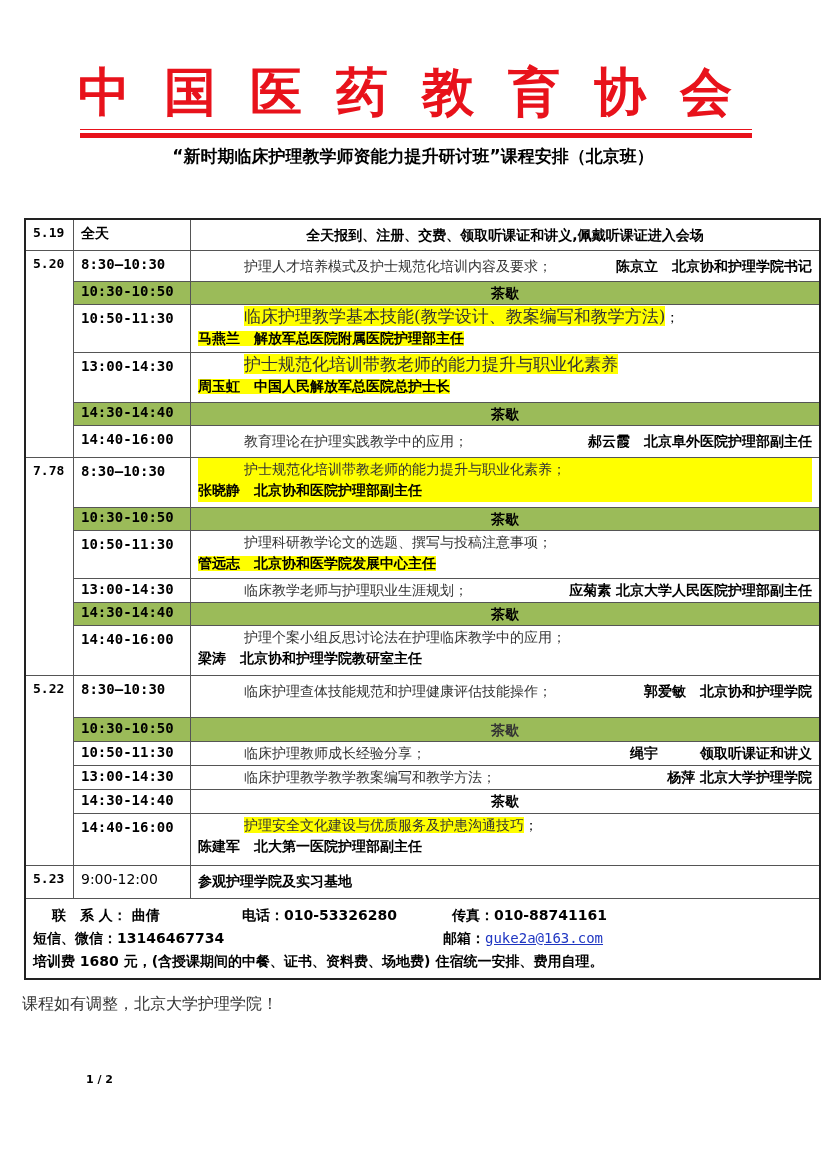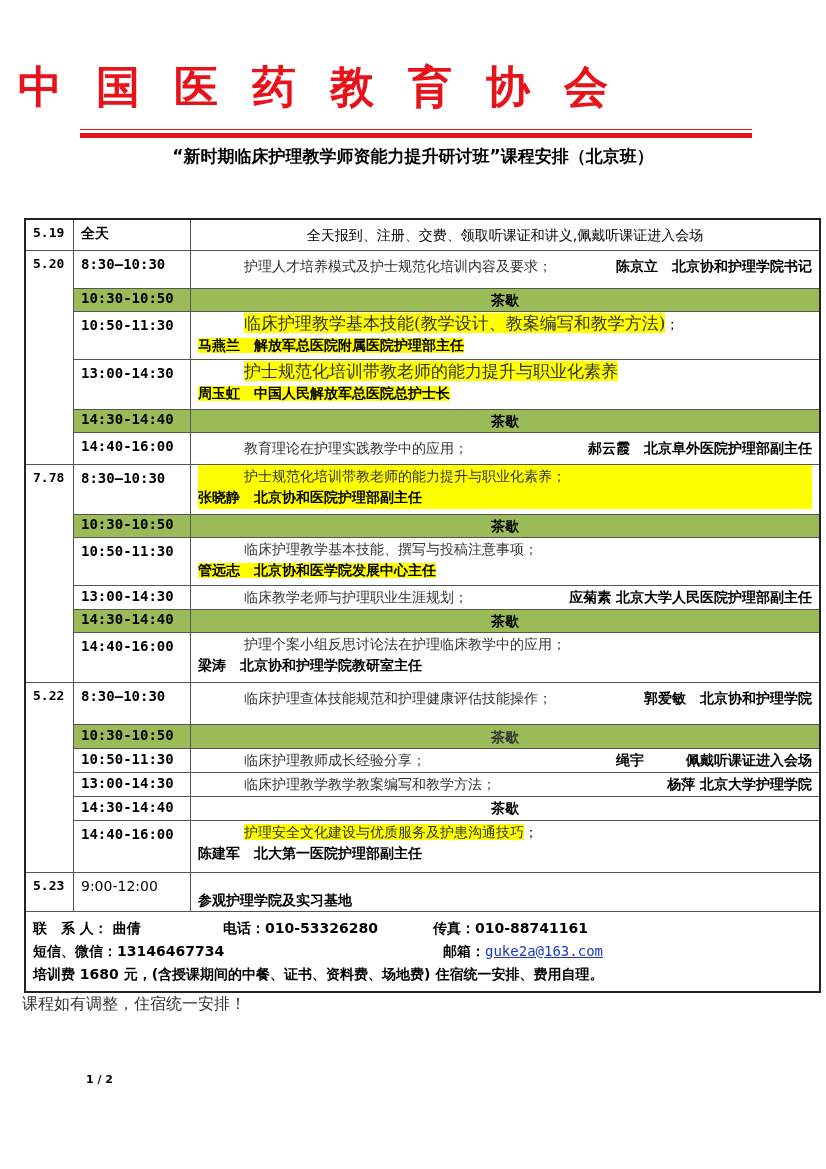--- a/index.html
+++ b/index.html
@@ -1,64 +1,64 @@
 <!DOCTYPE html>
 <html><head>
 <meta charset="utf-8">
 <style>
   html, body { margin: 0; padding: 0; background: #ffffff; }
   body { width: 826px; height: 1169px; position: relative; overflow: hidden;
          font-family: "DejaVu Serif", "Liberation Serif", serif; color: #000; }
-  .org-title { position: absolute; top: 58px; left: 0; width: 826px; 
-               font-family: "DejaVu Serif", serif; font-size: 44px; font-weight: bold;
+  .org-title { position: absolute; top: 58px; left: 0; width: 826px; text-align: center;
+               font-family: "DejaVu Serif", serif; font-size: 52px; font-weight: bold;
                color: #e8121b; letter-spacing: 34px; padding-left: 18px; box-sizing: border-box; }
   .rule-thick { position: absolute; left: 80px; width: 672px; top: 133px; height: 5px; background: #e8121b; }
   .rule-thin { position: absolute; left: 80px; width: 672px; top: 129px; height: 1px; background: #e8121b; }
   .subtitle { position: absolute; top: 145px; left: 0; width: 826px; text-align: center;
               font-family: "DejaVu Sans", sans-serif; font-weight: bold; font-size: 17px; }
   table.sched { position: absolute; left: 24px; top: 218px; width: 797px; border-collapse: collapse;
                 border: 2px solid #222; font-size: 14px; }
   table.sched td { border: 1px solid #555; padding: 0 7px; vertical-align: top; }
   td.date { width: 33px; font-family: "DejaVu Sans Mono", monospace; font-weight: bold; font-size: 13px; padding-top: 5px !important; }
   td.time { width: 102px; font-family: "DejaVu Sans Mono", monospace; font-weight: bold; font-size: 14px; padding-top: 5px !important; }
   td.topic { line-height: 22px; }
   .green td.time, .green td.topic { background: #9bbb59; }
   .topic .title { display: inline; color: #333; font-family: "DejaVu Serif", serif; margin-left: 46px; }
   .topic .title.big { font-size: 17px; }
   .hl { background: #ffff00; }
   .speaker { display: block; font-family: Liberation Serif, serif; font-weight: bold; white-space: nowrap; }
   .speaker-inline { float: right; font-family: "DejaVu Sans", sans-serif; font-weight: bold; white-space: nowrap; }
-  .center-bold { text-align: center; font-family: "DejaVu Sans", sans-serif; font-weight: normal; }
+  .center-bold { text-align: center; font-family: "DejaVu Sans", sans-serif; font-weight: bold; }
   .center-normal { text-align: center; font-family: "DejaVu Sans", sans-serif; color: #333; }
   .tea { text-align: center; font-family: "DejaVu Sans", sans-serif; font-weight: bold; padding-right: 40px; }
   .contact td { font-family: "DejaVu Sans", sans-serif; font-weight: bold; font-size: 14px; line-height: 23px; padding: 5px 7px !important; }
   .contact a { color: #1f36c2; text-decoration: underline; font-family: "DejaVu Sans Mono", monospace; font-weight: normal; }
   .note { position: absolute; top: 994px; left: 22px; font-size: 16px; color: #333; font-family: "DejaVu Serif", serif; }
   .page-num { position: absolute; top: 1073px; left: 86px; font-size: 11px; font-weight: bold; font-family: "DejaVu Sans", sans-serif; }
-  .c1 { display: inline-block; width: 190px; }
+  .c1 { display: inline-block; width: 190px; margin-left: 19px; }
   .c2 { display: inline-block; width: 210px; }
 </style>
 </head>
 <body>
 
 <div class="org-title">中国医药教育协会</div>
 <div class="rule-thin"></div>
 <div class="rule-thick"></div>
 <div class="subtitle">“新时期临床护理教学师资能力提升研讨班”课程安排（北京班）</div>
 
 <table class="sched">
 
   <tbody>
       <tr style="height:31px">
     <td class="date">5.19</td>
     <td class="time" style="font-family:'DejaVu Sans',sans-serif">全天</td>
     <td class="topic center-bold" style="padding-top:4px">全天报到、注册、交费、领取听课证和讲义,佩戴听课证进入会场</td>
   </tr>
 
-  <tr style="height:38px">
+  <tr style="height:31px">
     <td class="date" rowspan="6">5.20</td>
     <td class="time">8:30—10:30</td>
     <td class="topic" style="padding-top:4px">
       <span class="speaker-inline">陈京立　北京协和护理学院书记</span>
       <span class="title">护理人才培养模式及护士规范化培训内容及要求；</span>
     </td>
   </tr>
   <tr class="green" style="height:22px">
     <td class="time" style="padding-top:1px !important">10:30-10:50</td>
     <td class="topic tea">茶歇</td>
@@ -99,21 +99,21 @@
       </div>
     </td>
   </tr>
   <tr class="green" style="height:22px">
     <td class="time" style="padding-top:1px !important">10:30-10:50</td>
     <td class="topic tea">茶歇</td>
   </tr>
   <tr style="height:48px">
     <td class="time">10:50-11:30</td>
     <td class="topic">
-      <span class="title">临床护理教学基本技能、撰写与投稿注意事项；</span>
+      <span class="title">护理科研教学论文的选题、撰写与投稿注意事项；</span>
       <span class="speaker"><span class="hl">管远志　北京协和医学院发展中心主任</span></span>
     </td>
   </tr>
   <tr style="height:24px">
     <td class="time" style="padding-top:2px !important">13:00-14:30</td>
     <td class="topic">
       <span class="speaker-inline">应菊素 北京大学人民医院护理部副主任</span>
       <span class="title">临床教学老师与护理职业生涯规划；</span>
     </td>
   </tr>
@@ -137,21 +137,21 @@
       <span class="title">临床护理查体技能规范和护理健康评估技能操作；</span>
     </td>
   </tr>
   <tr class="green" style="height:24px">
     <td class="time" style="padding-top:2px !important">10:30-10:50</td>
     <td class="topic tea center-normal" style="padding-top:1px">茶歇</td>
   </tr>
   <tr style="height:24px">
     <td class="time" style="padding-top:2px !important">10:50-11:30</td>
     <td class="topic">
-      <span class="speaker-inline">绳宇　　　佩戴听课证进入会场</span>
+      <span class="speaker-inline">绳宇　　　领取听课证和讲义</span>
       <span class="title">临床护理教师成长经验分享；</span>
     </td>
   </tr>
   <tr style="height:24px">
     <td class="time" style="padding-top:2px !important">13:00-14:30</td>
     <td class="topic">
       <span class="speaker-inline">杨萍 北京大学护理学院</span>
       <span class="title">临床护理教学教学教案编写和教学方法；</span>
     </td>
   </tr>
@@ -163,31 +163,31 @@
     <td class="time">14:40-16:00</td>
     <td class="topic">
       <span class="title hl">护理安全文化建设与优质服务及护患沟通技巧</span><span>；</span>
       <span class="speaker">陈建军　北大第一医院护理部副主任</span>
     </td>
   </tr>
 
   <tr style="height:33px">
     <td class="date">5.23</td>
     <td class="time" style="font-family:'DejaVu Sans',sans-serif;font-weight:normal">9:00-12:00</td>
-    <td class="topic" style="padding-top:16px;font-family:'DejaVu Sans',sans-serif;font-weight:bold">参观护理学院及实习基地</td>
+    <td class="topic" style="padding-top:4px;font-family:'DejaVu Sans',sans-serif;font-weight:bold">参观护理学院及实习基地</td>
   </tr>
 
   <tr class="contact">
     <td colspan="3">
       <div>
         <span class="c1"><span>联　系 人：</span> <span>曲倩</span></span><span class="c2"><span>电话：</span><span>010-53326280</span></span><span><span>传真：</span><span>010-88741161</span></span>
       </div>
       <div>
         <span style="display:inline-block;width:410px"><span>短信、微信：</span><span>13146467734</span></span><span>邮箱：</span><a>guke2a@163.com</a>
       </div>
       <div>培训费 1680 元，(含授课期间的中餐、证书、资料费、场地费) 住宿统一安排、费用自理。</div>
     </td>
   </tr>
 </tbody>
   </table>
 
-<div class="note">课程如有调整，住宿统一安排！</div>
+<div class="note">课程如有调整，北京大学护理学院！</div>
 <div class="page-num">1 / 2</div>
 
 </body></html>

